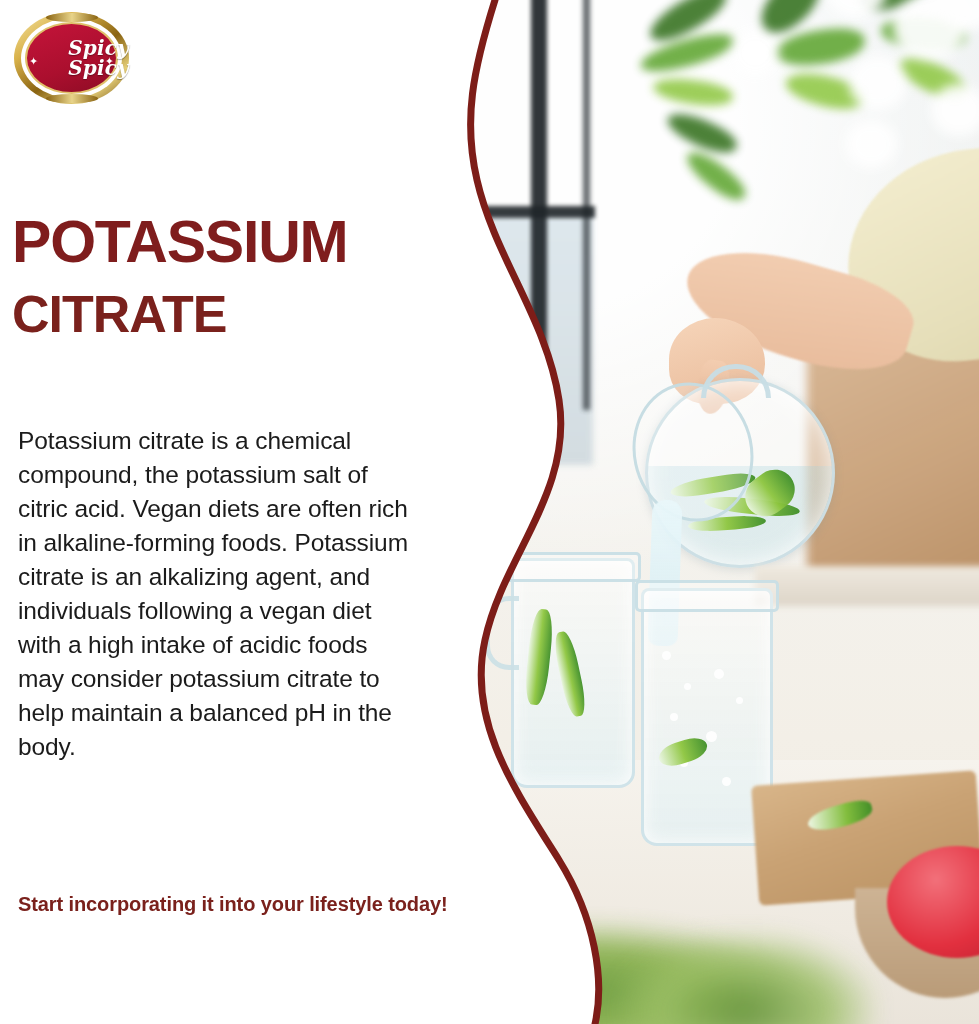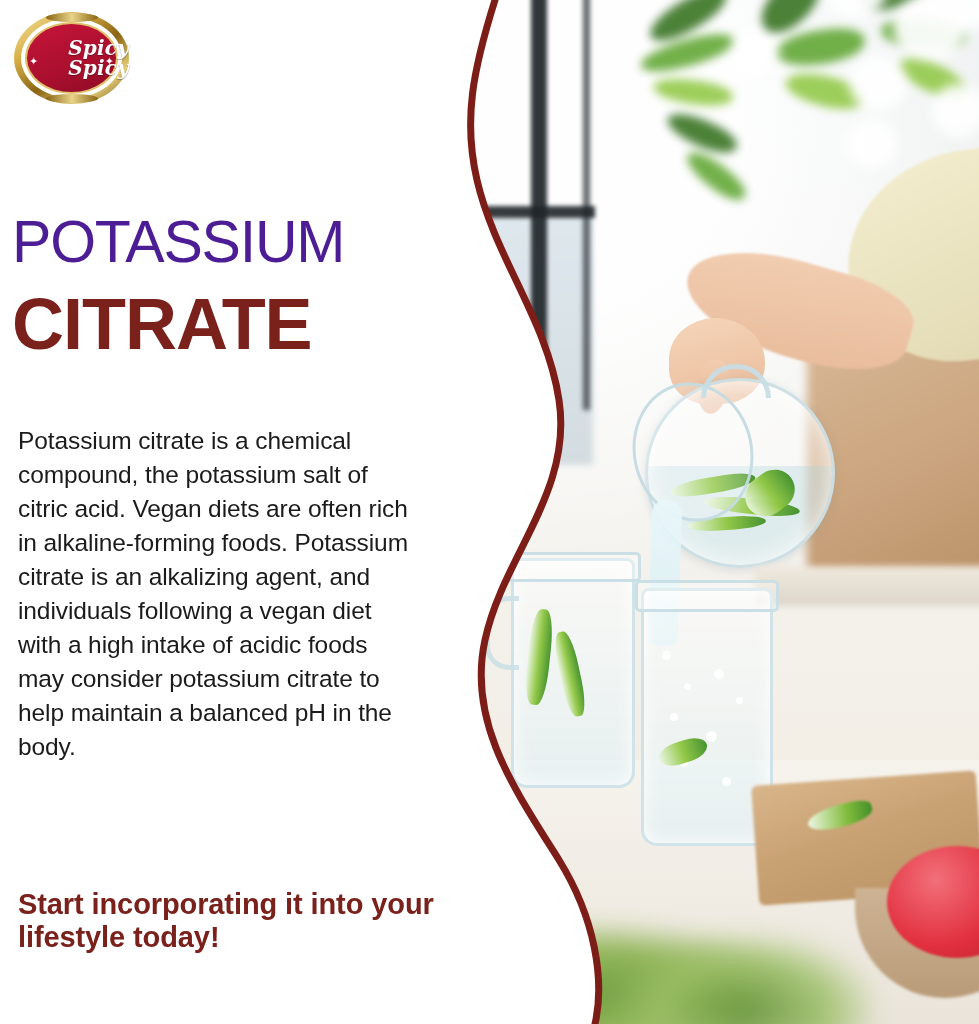--- a/index.html
+++ b/index.html
@@ -315,29 +315,29 @@
     font-weight: bold;
     color: #7a211c;
     letter-spacing: 17px;
     font-family: "Liberation Sans", sans-serif;
     white-space: nowrap;
     line-height: 1;
   }
   .h-potassium {
     position: absolute; top: 213px; left: 12px;
     font-size: 59px;
-    font-weight: normal;
-    color: #4c1d95;
+    font-weight: bold;
+    color: #7f1d1d;
     letter-spacing: -1.2px;
     line-height: 1;
     white-space: nowrap;
   }
   .h-citrate {
     position: absolute; top: 288px; left: 12px;
-    font-size: 72px;
+    font-size: 52px;
     font-weight: bold;
     color: #7a211c;
     letter-spacing: -1px;
     line-height: 1;
     white-space: nowrap;
   }
 
   .body-copy {
     position: absolute;
     top: 424px; left: 18px;
@@ -345,21 +345,21 @@
     font-size: 24.5px;
     line-height: 34px;
     color: #1b1b1b;
     letter-spacing: -0.1px;
   }
 
   .cta {
     position: absolute;
     top: 888px; left: 18px;
     width: 430px;
-    font-size: 29px;
+    font-size: 20px;
     line-height: 33px;
     font-weight: bold;
     color: #7a211c;
     letter-spacing: -0.1px;
   }
 </style>
 </head>
 <body>
 
 <div class="poster">

